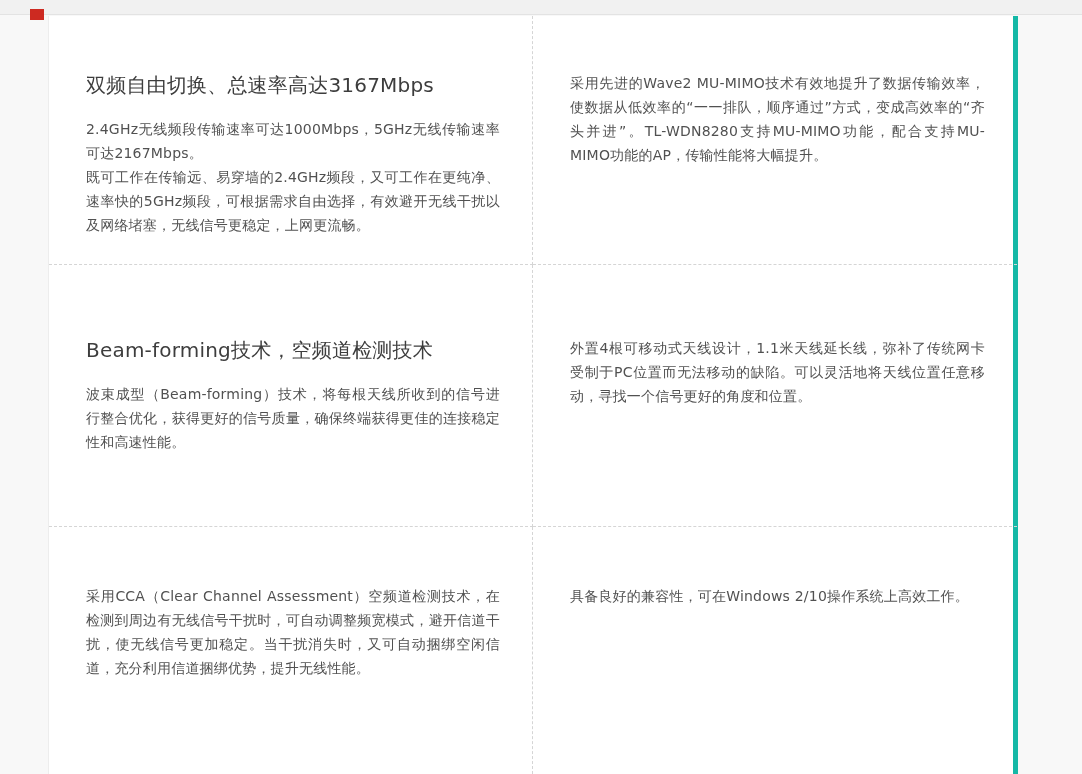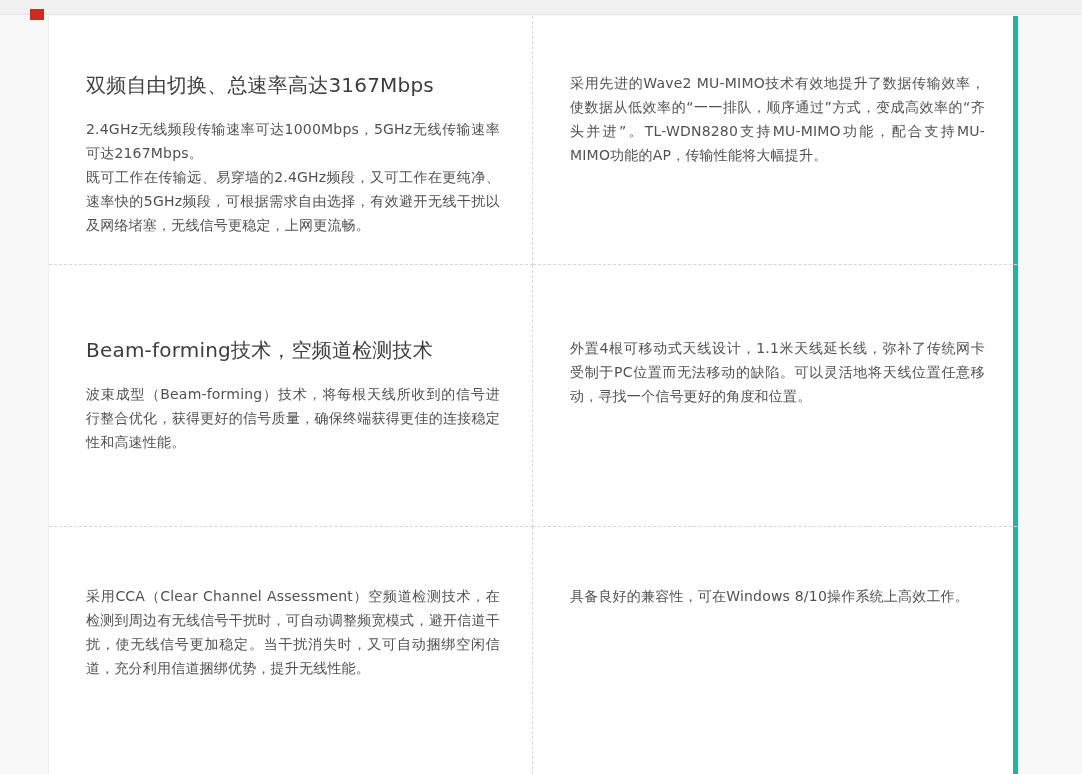--- a/index.html
+++ b/index.html
@@ -95,19 +95,19 @@
 
       <section class="cell r2 rb">
         <p class="feature-text">外置4根可移动式天线设计，1.1米天线延长线，弥补了传统网卡受制于PC位置而无法移动的缺陷。可以灵活地将天线位置任意移动，寻找一个信号更好的角度和位置。</p>
       </section>
 
       <section class="cell col-left r3">
         <p class="feature-text">采用CCA（Clear Channel Assessment）空频道检测技术，在检测到周边有无线信号干扰时，可自动调整频宽模式，避开信道干扰，使无线信号更加稳定。当干扰消失时，又可自动捆绑空闲信道，充分利用信道捆绑优势，提升无线性能。</p>
       </section>
 
       <section class="cell r3">
-        <p class="feature-text">具备良好的兼容性，可在Windows 8/10操作系统上高效工作。</p>
+        <p class="feature-text">具备良好的兼容性，可在Windows 2/10操作系统上高效工作。</p>
       </section>
 
     </div>
   </div>
 
 </div>
 
 </body></html>

